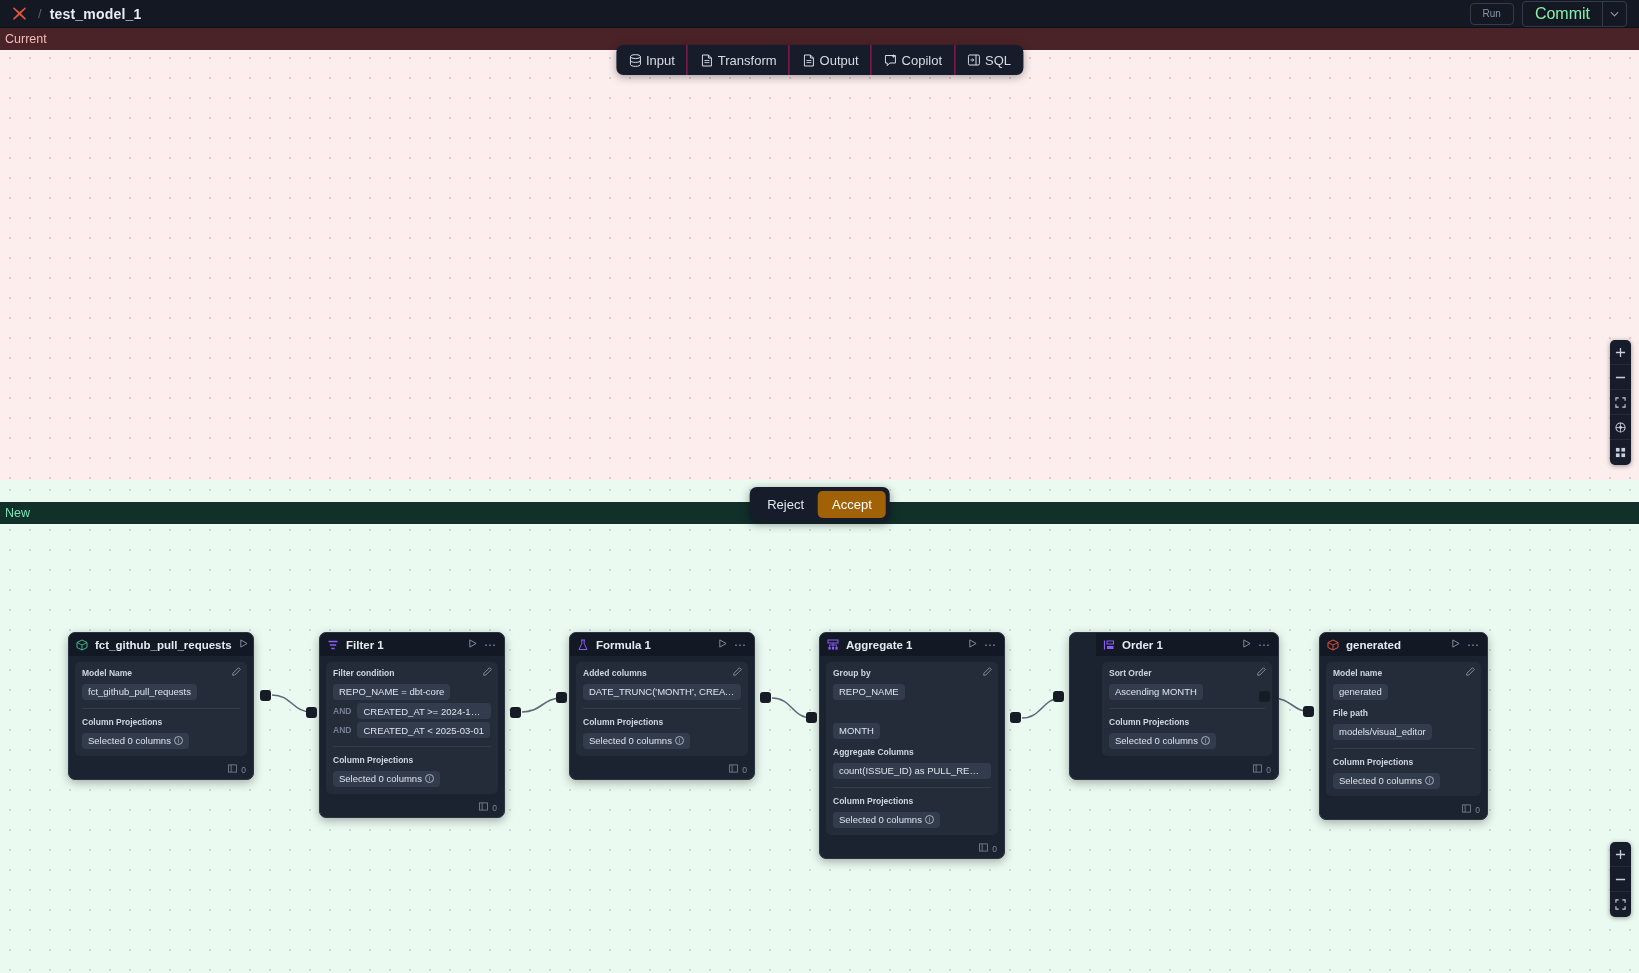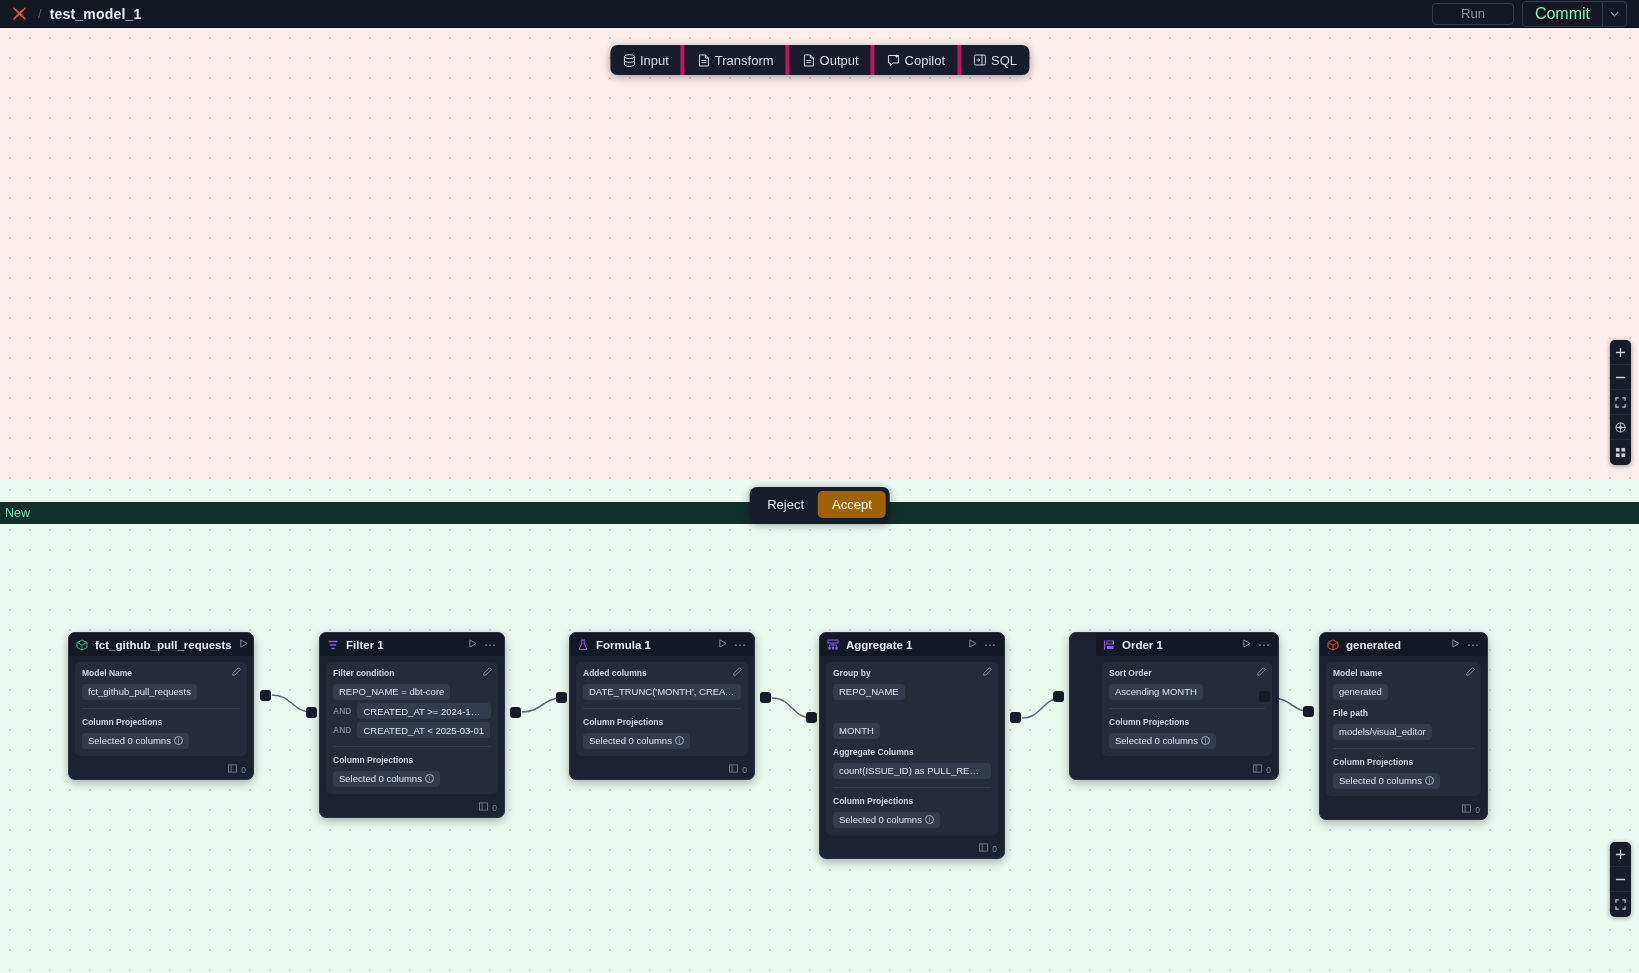--- a/index.html
+++ b/index.html
@@ -18,23 +18,23 @@
     display: flex; align-items: center; gap: 8px;
     padding: 0 8px;
     border-bottom: 1px solid #0c1018;
     z-index: 60;
   }
   .logo { width: 22px; height: 22px; display: flex; align-items: center; justify-content: center; }
   .crumb-sep { color: #5c6479; font-size: 13px; }
   .crumb-title { color: #e8ecf3; font-size: 14px; font-weight: bold; letter-spacing: .2px; }
   .topbar-right { margin-left: auto; display: flex; align-items: center; gap: 8px; padding-right: 4px; }
   .tb-btn {
-    color: #8b93a7; font-size: 13px;
+    color: #8b93a7; font-size: 10px;
     border: 1px solid #343b4d; border-radius: 4px;
-    padding: 3px 28px; background: transparent; line-height: 14px;
+    padding: 3px 12px; background: transparent; line-height: 14px;
   }
   .tb-split { display: flex; align-items: stretch; border: 1px solid #343b4d; border-radius: 4px; }
   .tb-split .lbl { color: #86efac; font-size: 16px; padding: 3px 12px; }
   .tb-split .car { color: #8b93a7; font-size: 10px; padding: 3px 7px; border-left: 1px solid #343b4d; display:flex; align-items:center;}
 
   
   .pane-current {
     position: absolute; top: 28px; left: 0; width: 1639px; height: 452px;
     background:
       radial-gradient(circle, #e8c9c9 0.9px, transparent 1px) 0 0 / 20px 20px,
@@ -61,21 +61,21 @@
     position: absolute; top: 45px; left: 50%; transform: translateX(-50%);
     display: flex; align-items: stretch;
     background: #161c29; border-radius: 7px;
     box-shadow: 0 2px 8px rgba(0,0,0,.35);
     height: 30px; z-index: 55; overflow: hidden;
   }
   .tb-item {
     display: flex; align-items: center; gap: 4px;
     padding: 0 12px; color: #d7dbe4; font-size: 13px;
   }
-  .tb-item + .tb-item.sep { border-left: 4px solid #be185d; }
+  .tb-item + .tb-item.sep { border-left: 1px solid #be185d; }
   .tb-ico { width: 14px; height: 14px; display: inline-flex; align-items: center; justify-content: center; }
 
   
   .ar {
     position: absolute; top: 487px; left: 50%; transform: translateX(-50%);
     display: flex; align-items: center; gap: 0;
     background: #161c29; border-radius: 7px; padding: 4px;
     box-shadow: 0 2px 10px rgba(0,0,0,.4); z-index: 58;
   }
   .ar button {
@@ -168,20 +168,23 @@
         <span class="car">
           <svg width="9" height="6" viewBox="0 0 10 6">
               <path d="M1 1 L5 5 L9 1" stroke="#8b93a7" stroke-width="1.3" fill="none"></path>
             </svg>
         </span>
       </div>
     </div>
   </div>
 
   <div class="pane-current"></div>
+  <div class="band band-current">
+    <span>Current</span>
+  </div>
 
   <div class="pane-new"></div>
   <div class="band band-new">
     <span>New</span>
   </div>
 
   <div class="toolbar">
     <div class="tb-item">
       <span class="tb-ico">
         <svg width="12" height="13" viewBox="0 0 12 13">

